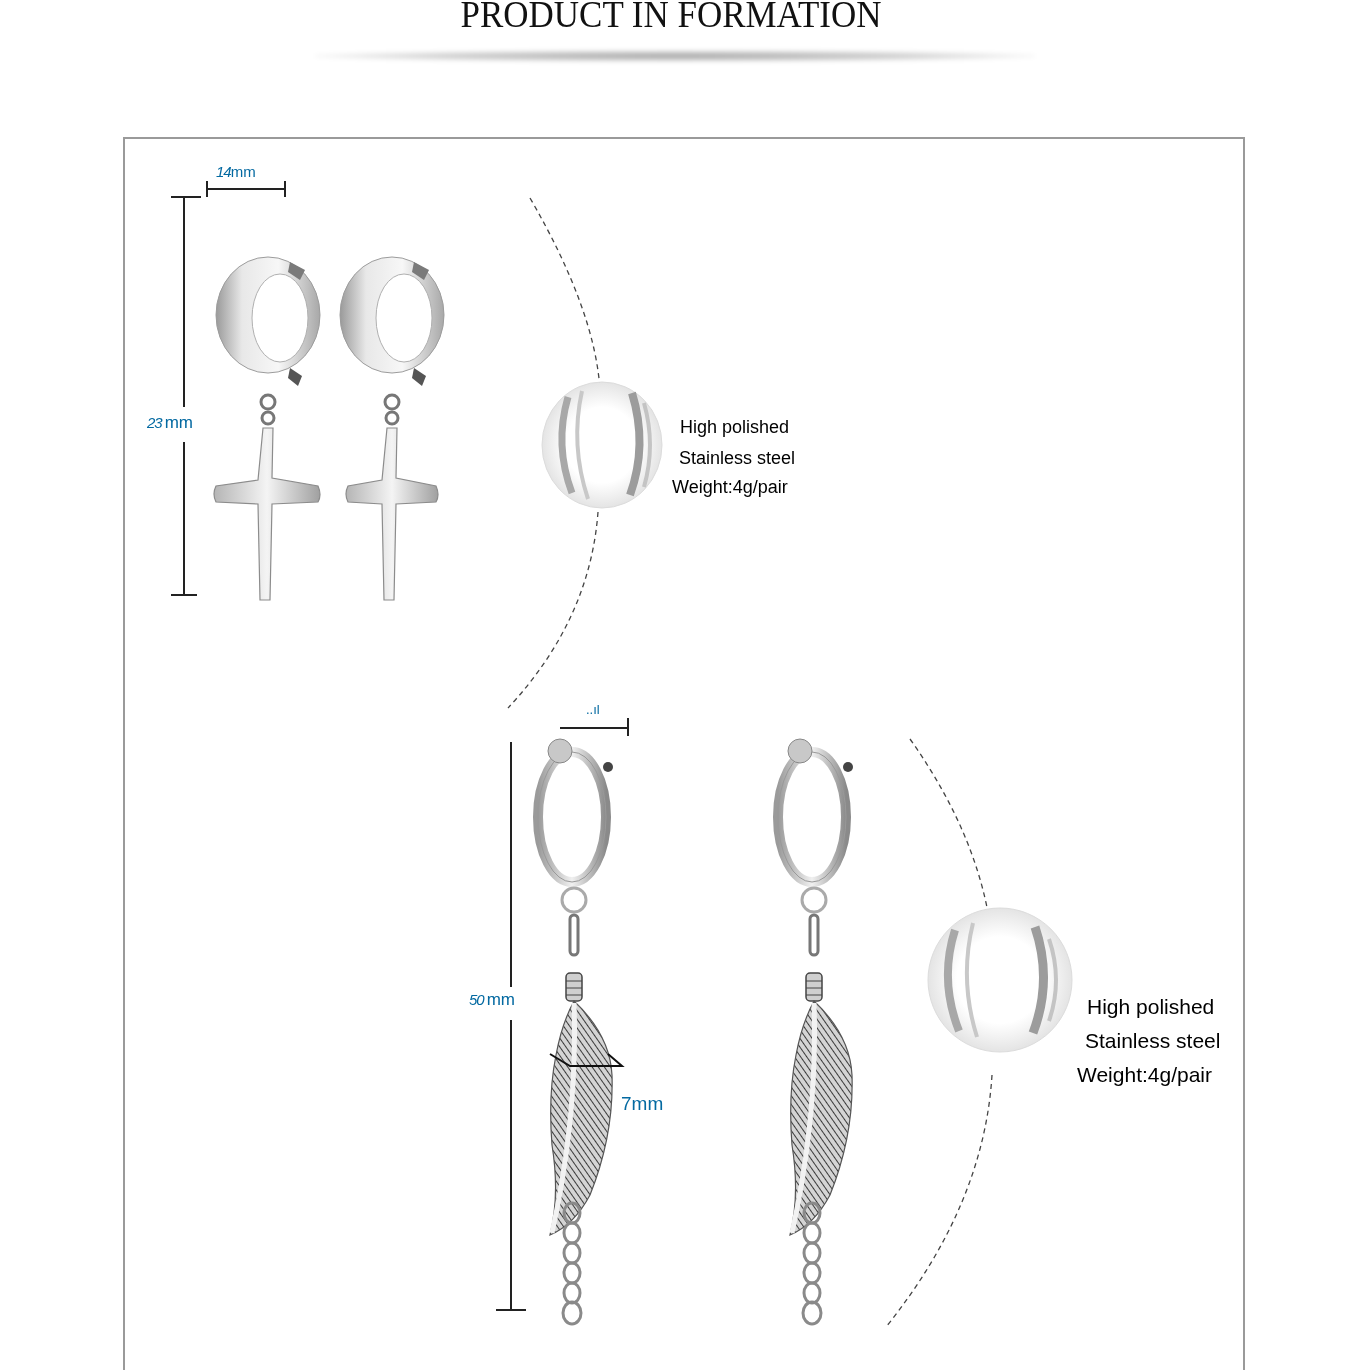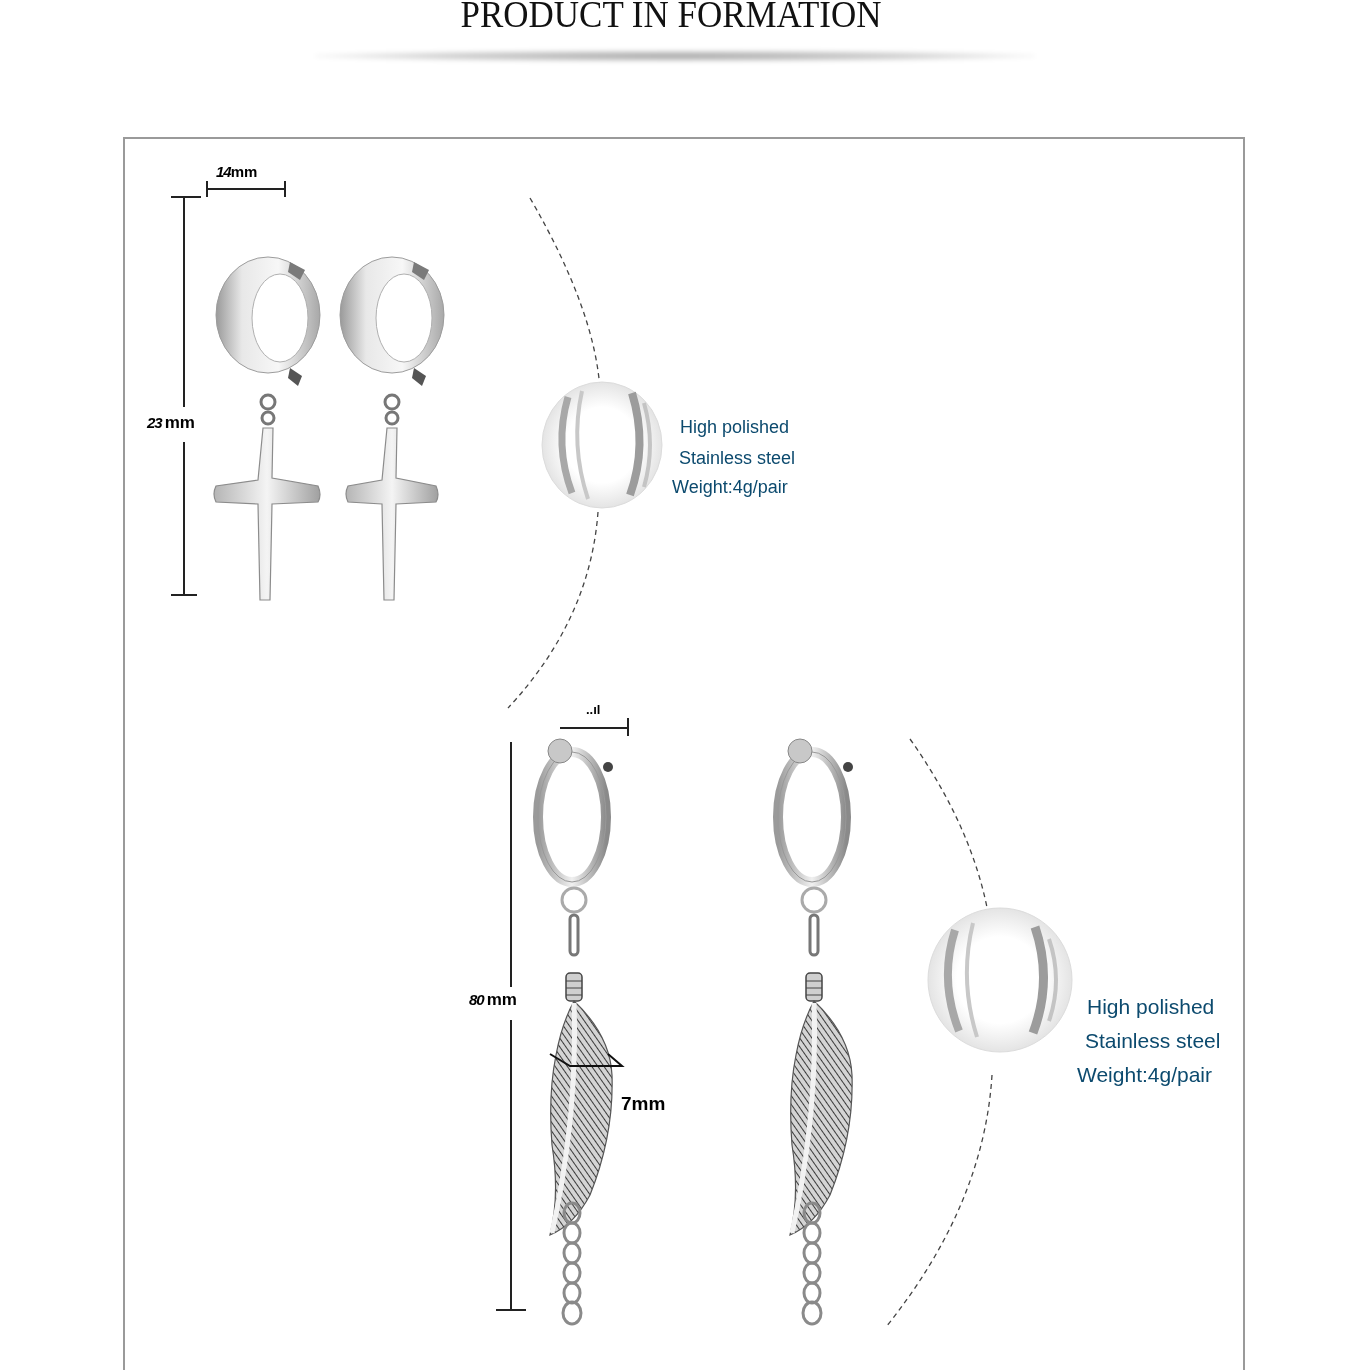--- a/index.html
+++ b/index.html
@@ -18,25 +18,25 @@
     }
 
     
     .frame {
       position: absolute; left: 123px; top: 137px; width: 1122px; height: 1260px;
       border: 2px solid #9a9a9a; box-sizing: border-box; border-bottom: none;
     }
 
     
     .dim-line { position: absolute; background: #222; }
-    .dim-label { position: absolute; color: #000000; font-size: 17px; white-space: nowrap; font-weight: bold; }
+    .dim-label { position: absolute; color: #0369a1; font-size: 17px; white-space: nowrap; }
     .dim-label .num { font-style: italic; font-size: 15px; letter-spacing: -1px; }
 
     
-    .spec-text { position: absolute; color: #0c4a6e; font-size: 18px; line-height: 30px; white-space: nowrap; }
+    .spec-text { position: absolute; color: #000000; font-size: 18px; line-height: 30px; white-space: nowrap; }
 
     
     svg { position: absolute; overflow: visible; }
   </style>
 </head>
 <body>
 
 <div class="page-title">PRODUCT IN FORMATION</div>
 <div class="title-shadow"></div>
 
@@ -117,21 +117,21 @@
 <div>
 
   <div class="dim-line" style="left:560px; top:727px; width:68px; height:2px;"></div>
   <div class="dim-line" style="left:627px; top:718px; width:2px; height:18px;"></div>
   <div class="dim-label" style="left:586px; top:702px; font-size:13px;">..ıl</div>
 
   <div class="dim-line" style="left:510px; top:742px; width:2px; height:245px;"></div>
   <div class="dim-line" style="left:510px; top:1020px; width:2px; height:290px;"></div>
   <div class="dim-line" style="left:496px; top:1309px; width:30px; height:2px;"></div>
   <div class="dim-label" style="left:469px; top:990px;">
-    <span class="num">80</span><span style="margin-left:3px;">mm</span>
+    <span class="num">50</span><span style="margin-left:3px;">mm</span>
   </div>
 
   <svg style="left:530px; top:735px;" width="100" height="610" viewBox="0 0 100 610">
     <defs>
       <pattern id="hatch" width="5" height="5" patternUnits="userSpaceOnUse" patternTransform="rotate(-35)">
         <rect width="5" height="5" fill="#d4d4d4"></rect>
         <line x1="0" y1="0" x2="0" y2="5" stroke="#3a3a3a" stroke-width="2"></line>
       </pattern>
       <linearGradient id="ringG" x1="0" x2="1">
         <stop offset="0" stop-color="#9a9a9a"></stop>

